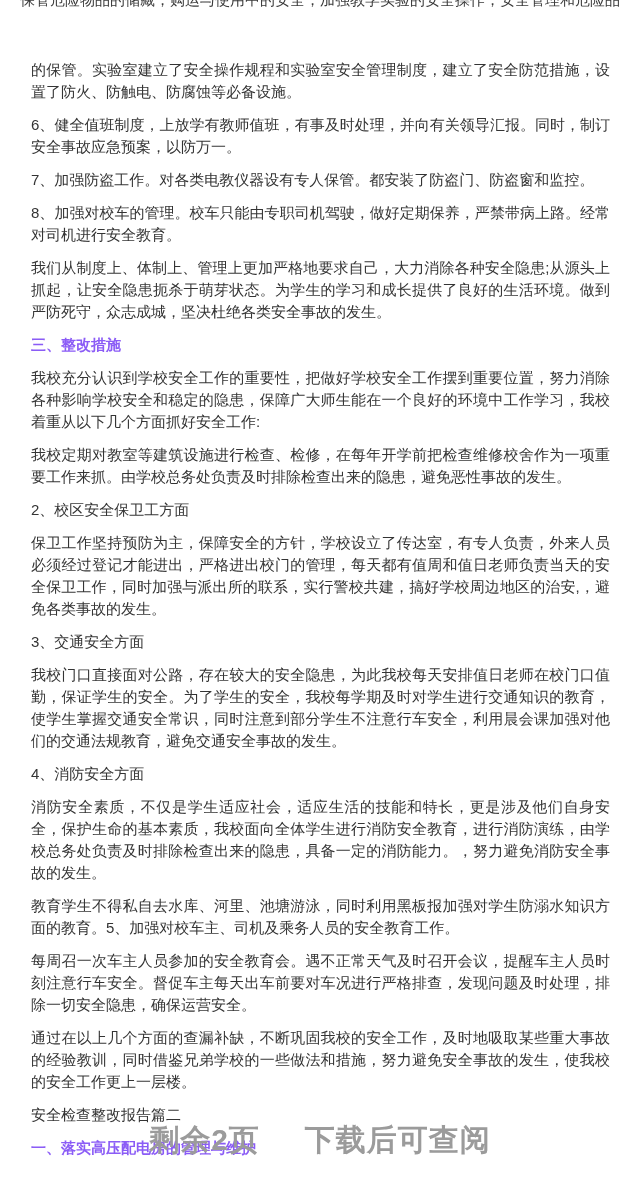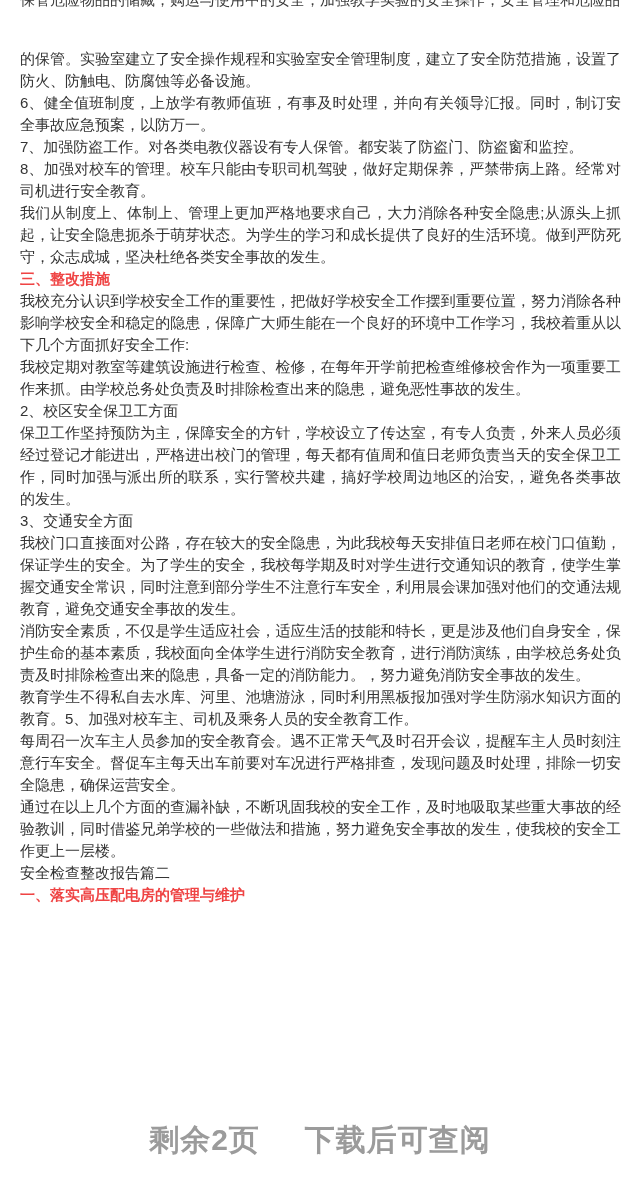--- a/index.html
+++ b/index.html
@@ -33,24 +33,24 @@
     position: absolute;
     left: 20px;
     top: 48px;
     width: 601px;
     color: #343434;
     font-size: 15px;
     line-height: 22px;
     text-align: justify;
     text-justify: inter-ideograph;
   }
-  .doc-body p { margin: 0; }
+  .doc-body p { margin: 11px; }
   .doc-body p.heading {
     font-weight: bold;
-    color: #ef4444;
+    color: #8b5cf6;
   }
   .footer {
     position: absolute;
     left: 0;
     top: 1120px;
     width: 640px;
     display: flex;
     justify-content: center;
     gap: 45px;
     font-size: 30px;
@@ -75,20 +75,21 @@
       <p class="body">7、加强防盗工作。对各类电教仪器设有专人保管。都安装了防盗门、防盗窗和监控。</p>
       <p class="body">8、加强对校车的管理。校车只能由专职司机驾驶，做好定期保养，严禁带病上路。经常对司机进行安全教育。</p>
       <p class="body">我们从制度上、体制上、管理上更加严格地要求自己，大力消除各种安全隐患;从源头上抓起，让安全隐患扼杀于萌芽状态。为学生的学习和成长提供了良好的生活环境。做到严防死守，众志成城，坚决杜绝各类安全事故的发生。</p>
       <p class="heading">三、整改措施</p>
       <p class="body">我校充分认识到学校安全工作的重要性，把做好学校安全工作摆到重要位置，努力消除各种影响学校安全和稳定的隐患，保障广大师生能在一个良好的环境中工作学习，我校着重从以下几个方面抓好安全工作:</p>
       <p class="body">我校定期对教室等建筑设施进行检查、检修，在每年开学前把检查维修校舍作为一项重要工作来抓。由学校总务处负责及时排除检查出来的隐患，避免恶性事故的发生。</p>
       <p class="body">2、校区安全保卫工方面</p>
       <p class="body">保卫工作坚持预防为主，保障安全的方针，学校设立了传达室，有专人负责，外来人员必须经过登记才能进出，严格进出校门的管理，每天都有值周和值日老师负责当天的安全保卫工作，同时加强与派出所的联系，实行警校共建，搞好学校周边地区的治安,，避免各类事故的发生。</p>
       <p class="body">3、交通安全方面</p>
       <p class="body">我校门口直接面对公路，存在较大的安全隐患，为此我校每天安排值日老师在校门口值勤，保证学生的安全。为了学生的安全，我校每学期及时对学生进行交通知识的教育，使学生掌握交通安全常识，同时注意到部分学生不注意行车安全，利用晨会课加强对他们的交通法规教育，避免交通安全事故的发生。</p>
+      <p class="body">4、消防安全方面</p>
       <p class="body">消防安全素质，不仅是学生适应社会，适应生活的技能和特长，更是涉及他们自身安全，保护生命的基本素质，我校面向全体学生进行消防安全教育，进行消防演练，由学校总务处负责及时排除检查出来的隐患，具备一定的消防能力。，努力避免消防安全事故的发生。</p>
       <p class="body">教育学生不得私自去水库、河里、池塘游泳，同时利用黑板报加强对学生防溺水知识方面的教育。5、加强对校车主、司机及乘务人员的安全教育工作。</p>
       <p class="body">每周召一次车主人员参加的安全教育会。遇不正常天气及时召开会议，提醒车主人员时刻注意行车安全。督促车主每天出车前要对车况进行严格排查，发现问题及时处理，排除一切安全隐患，确保运营安全。</p>
       <p class="body">通过在以上几个方面的查漏补缺，不断巩固我校的安全工作，及时地吸取某些重大事故的经验教训，同时借鉴兄弟学校的一些做法和措施，努力避免安全事故的发生，使我校的安全工作更上一层楼。</p>
       <p class="body">安全检查整改报告篇二</p>
       <p class="heading">一、落实高压配电房的管理与维护</p>
     </div>
 
   <div class="footer">
     <span>剩余2页</span>

